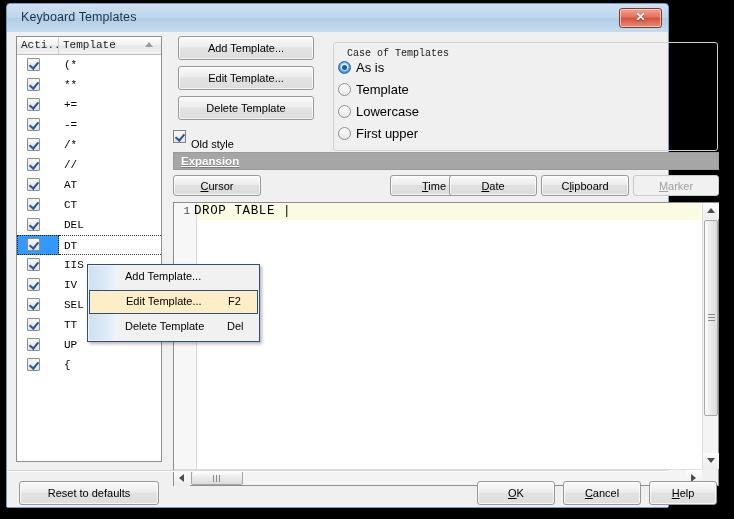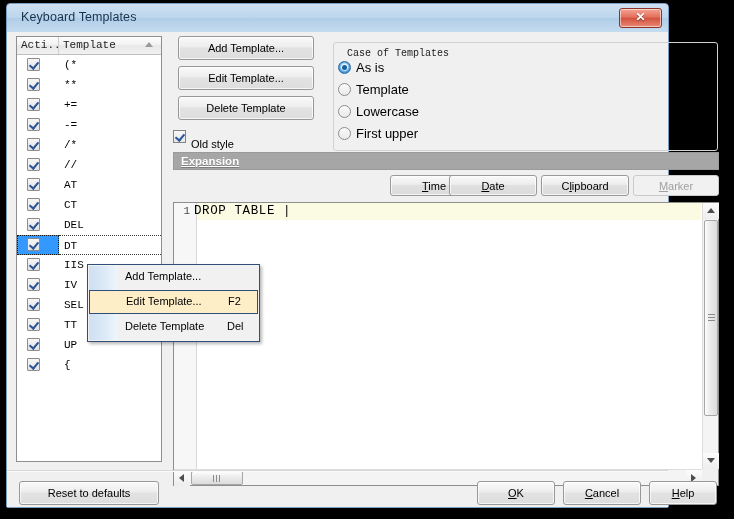--- a/index.html
+++ b/index.html
@@ -423,20 +423,21 @@
     </div>
     <div class="radio" id="r3">
       <span class="rb"></span>
       <span class="lab">First upper</span>
     </div>
 
     <div id="exp-head">
       <span>Expansion</span>
     </div>
 
+    <div class="tbtn" id="tb0"><u>C</u>ursor</div>
     <div class="tbtn" id="tb2"><u>T</u>ime</div>
     <div class="tbtn" id="tb3"><u>D</u>ate</div>
     <div class="tbtn" id="tb4">C<u>l</u>ipboard</div>
     <div class="tbtn disabled" id="tb5"><u>M</u>arker</div>
 
     <div id="editor">
       <div id="gutter">
         <div class="ln">1</div>
       </div>
       <div id="code-line"></div>

